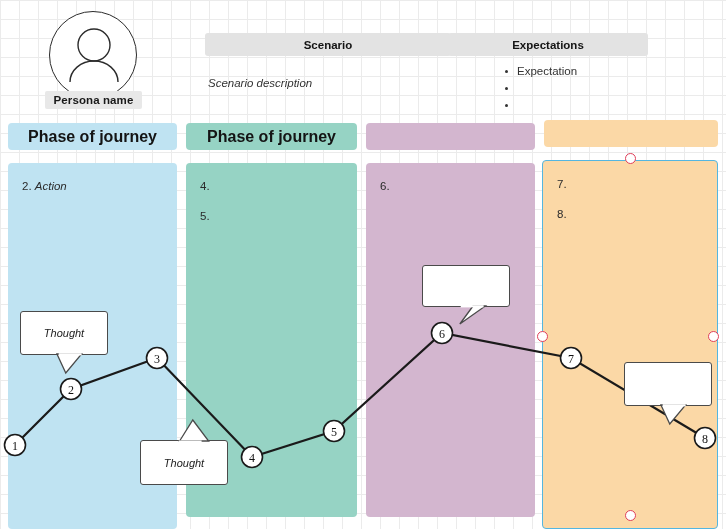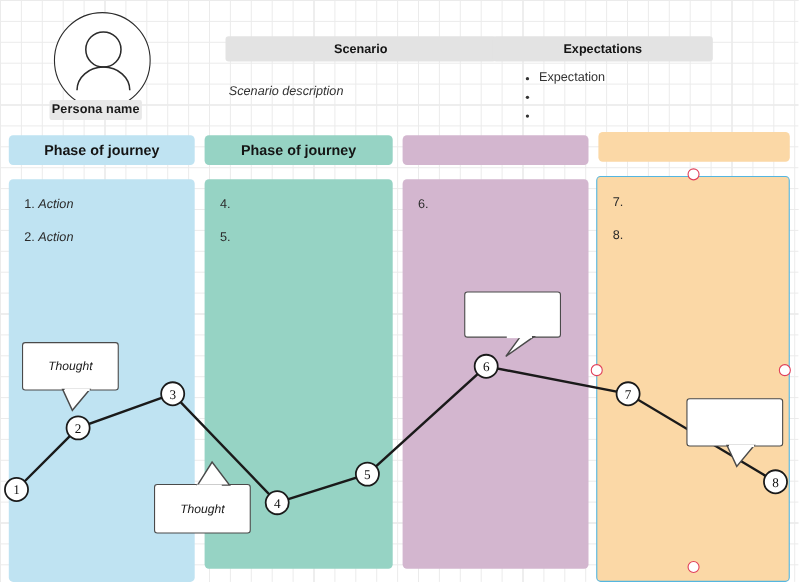--- a/index.html
+++ b/index.html
@@ -20,55 +20,55 @@
     background-position:0 0, 0 0, 0 0, 0 0;
   }
   
   #persona-avatar{
     position:absolute;left:49px;top:11px;width:88px;height:88px;
     border:1.4px solid #2b2b2b;border-radius:50%;
     background:#ffffff;box-sizing:border-box;
   }
   #persona-avatar svg{position:absolute;left:0;top:0;}
   #persona-name{
-    position:absolute;left:45px;top:91px;width:84px;height:18px;
+    position:absolute;left:45px;top:91px;width:97px;height:18px;
     background:#e8e8e8;border-radius:2px;
     font-size:11.5px;font-weight:bold;color:#1a1a1a;
     display:flex;align-items:center;justify-content:center;
     letter-spacing:0.1px;
   }
   
   .chip{
     position:absolute;background:#e3e3e3;border-radius:3px;
     display:flex;align-items:center;justify-content:center;
     font-size:11.5px;font-weight:bold;color:#141414;
   }
   #scenario-chip{left:205px;top:33px;width:246px;height:23px;}
   #expectations-chip{left:448px;top:33px;width:200px;height:23px;}
   #scenario-description{
     position:absolute;left:208px;top:77px;
     font-size:11.5px;color:#333333;white-space:nowrap;font-style:italic;
   }
   #expectations-list{
-    position:absolute;left:474px;top:63px;width:180px;
+    position:absolute;left:501px;top:63px;width:180px;
     margin:0;padding:0;list-style:none;
   }
   #expectations-list li{
     position:relative;padding-left:16px;
     font-size:11.5px;color:#333333;height:17px;line-height:17px;
   }
   #expectations-list li:before{
     content:"";position:absolute;left:4px;top:7px;
     width:3px;height:3px;background:#333333;border-radius:50%;
   }
   
   .phase-header{
     position:absolute;height:27px;border-radius:4px;
     display:flex;align-items:center;justify-content:center;
-    font-size:13px;font-weight:bold;color:#141414;
+    font-size:16px;font-weight:bold;color:#141414;
   }
   .phase-body{
     position:absolute;border-radius:4px;box-sizing:border-box;
     padding:14px 14px 0 14px;
   }
   .action-item{
     font-size:11.5px;color:#2b2b2b;height:29.5px;line-height:18px;
     white-space:nowrap;
   }
   .action-item em{font-style:italic;}
@@ -112,21 +112,20 @@
 
 <div class="chip" id="expectations-chip">Expectations</div>
 <ul id="expectations-list">
   <li>Expectation</li>
   <li></li>
   <li></li>
 </ul>
 
 <div class="phase-header" id="phase-header-1" style="left: 8px; top: 123px; width: 169px; background: rgb(191, 227, 242);">Phase of journey</div>
 <div class="phase-body" id="phase-body-1" style="left: 8px; top: 163px; width: 169px; height: 366px; background: rgb(191, 227, 242);">
-  <div class="action-item"><span>1. <em>Action</em></span></div>
   <div class="action-item"><span>2. <em>Action</em></span></div>
 </div>
 
 <div class="phase-header" id="phase-header-2" style="left: 186px; top: 123px; width: 171px; background: rgb(150, 211, 196);">Phase of journey</div>
 <div class="phase-body" id="phase-body-2" style="left: 186px; top: 163px; width: 171px; height: 354px; background: rgb(150, 211, 196);">
   <div class="action-item"><span>4.</span></div>
   <div class="action-item"><span>5.</span></div>
 </div>
 
 <div class="phase-header" id="phase-header-3" style="left: 366px; top: 123px; width: 169px; background: rgb(211, 182, 207);"></div>

